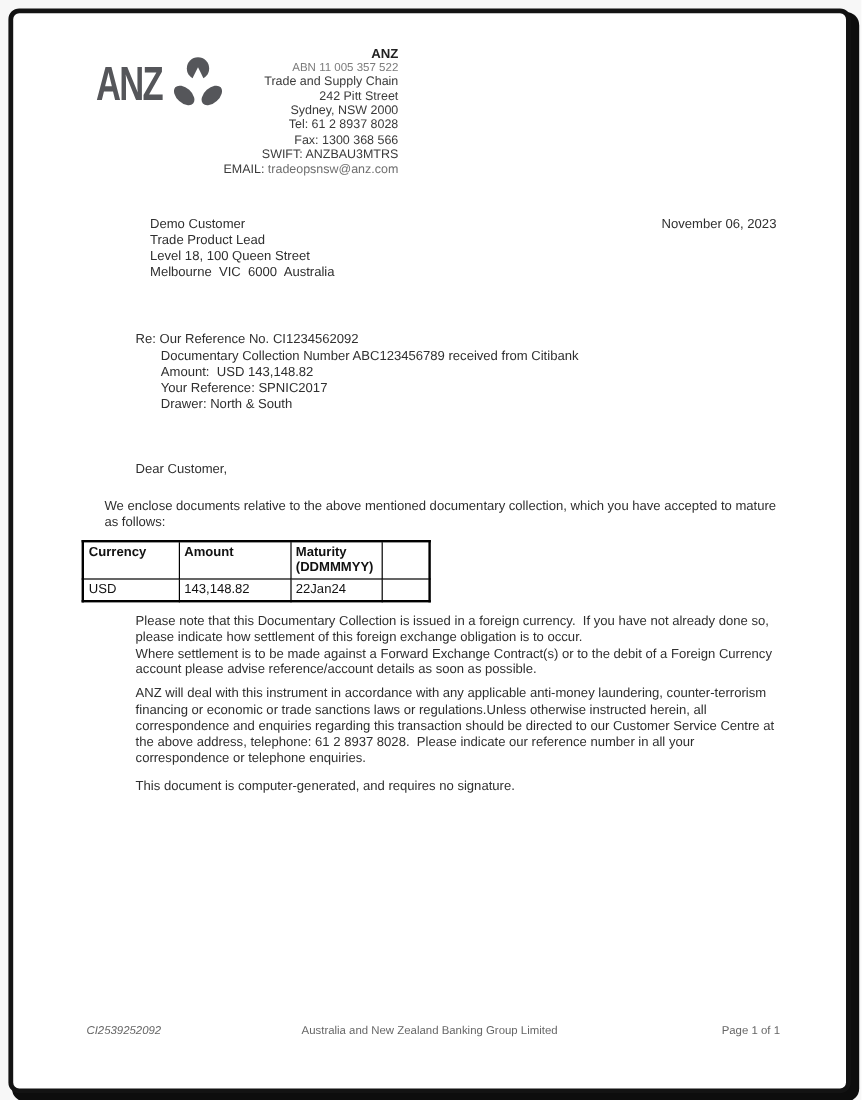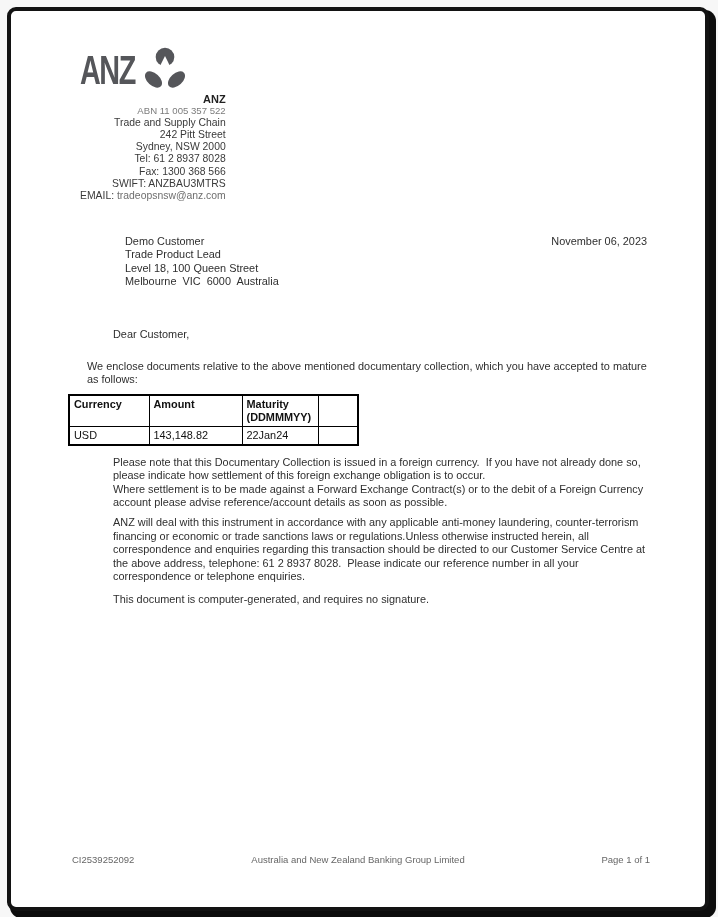--- a/index.html
+++ b/index.html
@@ -9,21 +9,21 @@
     font-family:"Liberation Sans", sans-serif;
   }
   .sheet {
     position:absolute; left:7px; top:7px; width:694px; height:896px;
     background:#ffffff; border:4px solid #131313; border-radius:9px;
     box-shadow:5px 5px 0 2px #0d0d0d;
   }
   .content { position:absolute; inset:0; font-size:10.9px; line-height:13.4px; color:#2f2f2f; }
 
   
-  .letterhead { display:flex; justify-content:flex-start; align-items:flex-start; margin:28px 68px 0 69px;flex-direction:column; }
+  .letterhead { display:flex; justify-content:flex-start; align-items:flex-start; margin:28px 68px 0 69px; }
   .logo { display:flex; align-items:flex-start; margin-top:14px; }
   .logo-text { font-size:40px; line-height:34px; font-weight:900; letter-spacing:-2px;
                color:#55565a; display:inline-block; transform:scale(0.72,1); transform-origin:left top; }
   .lotus { margin-left:-12px; margin-top:-6px; }
   .bank-block { text-align:right; font-size:10.4px; line-height:12.1px; color:#3a3a3a; }
   .bank-name { font-weight:bold; font-size:11px; color:#222; }
   .bank-abn { color:#7c7c7c; font-size:9.6px; }
   .email-value { color:#6e6e6e; }
 
   
@@ -47,21 +47,21 @@
   .col-currency { width:80px; } .col-amount { width:93px; } .col-maturity { width:76px; } .col-spare { width:40px; }
 
   .para { margin:10px 58px 0 102px; white-space:pre-wrap; }
   .para-aml { margin-top:7px; }
   .closing { margin:10px 58px 0 102px; }
 
   
   .footer { position:absolute; left:0; right:0; top:842px; padding:0 55px 0 61px;
             font-size:9.5px; color:#666; }
   .footer-center { position:absolute; left:0; right:0; text-align:center; color:#666; }
-  .footer-left { position:relative; z-index:1; }
+  .footer-left { position:relative; z-index:1;font-style:italic; }
   .footer-right { position:absolute; right:55px; top:0; }
 </style>
 </head>
 <body>
 
 <div class="canvas">
   <div class="sheet">
     <div class="content">
 
       <div class="letterhead">
@@ -90,20 +90,27 @@
       <div class="addr-row">
         <div class="recipient">
           <div>Demo Customer</div>
           <div>Trade Product Lead</div>
           <div>Level 18, 100 Queen Street</div>
           <div>Melbourne  VIC  6000  Australia</div>
         </div>
         <div class="date">November 06, 2023</div>
       </div>
 
+      <div class="ref">
+        <div>Re: Our Reference No. CI1234562092</div>
+        <div class="sub">Documentary Collection Number ABC123456789 received from Citibank</div>
+        <div class="sub">Amount:  USD 143,148.82</div>
+        <div class="sub">Your Reference: SPNIC2017</div>
+        <div class="sub">Drawer: North &amp; South</div>
+      </div>
 
       <div class="salutation">Dear Customer,</div>
 
       <div class="intro">We enclose documents relative to the above mentioned documentary collection, which you have accepted to mature as follows:</div>
 
       <div class="table-wrap">
         <table class="mat">
           <colgroup>
             <col class="col-currency">
               <col class="col-amount">

